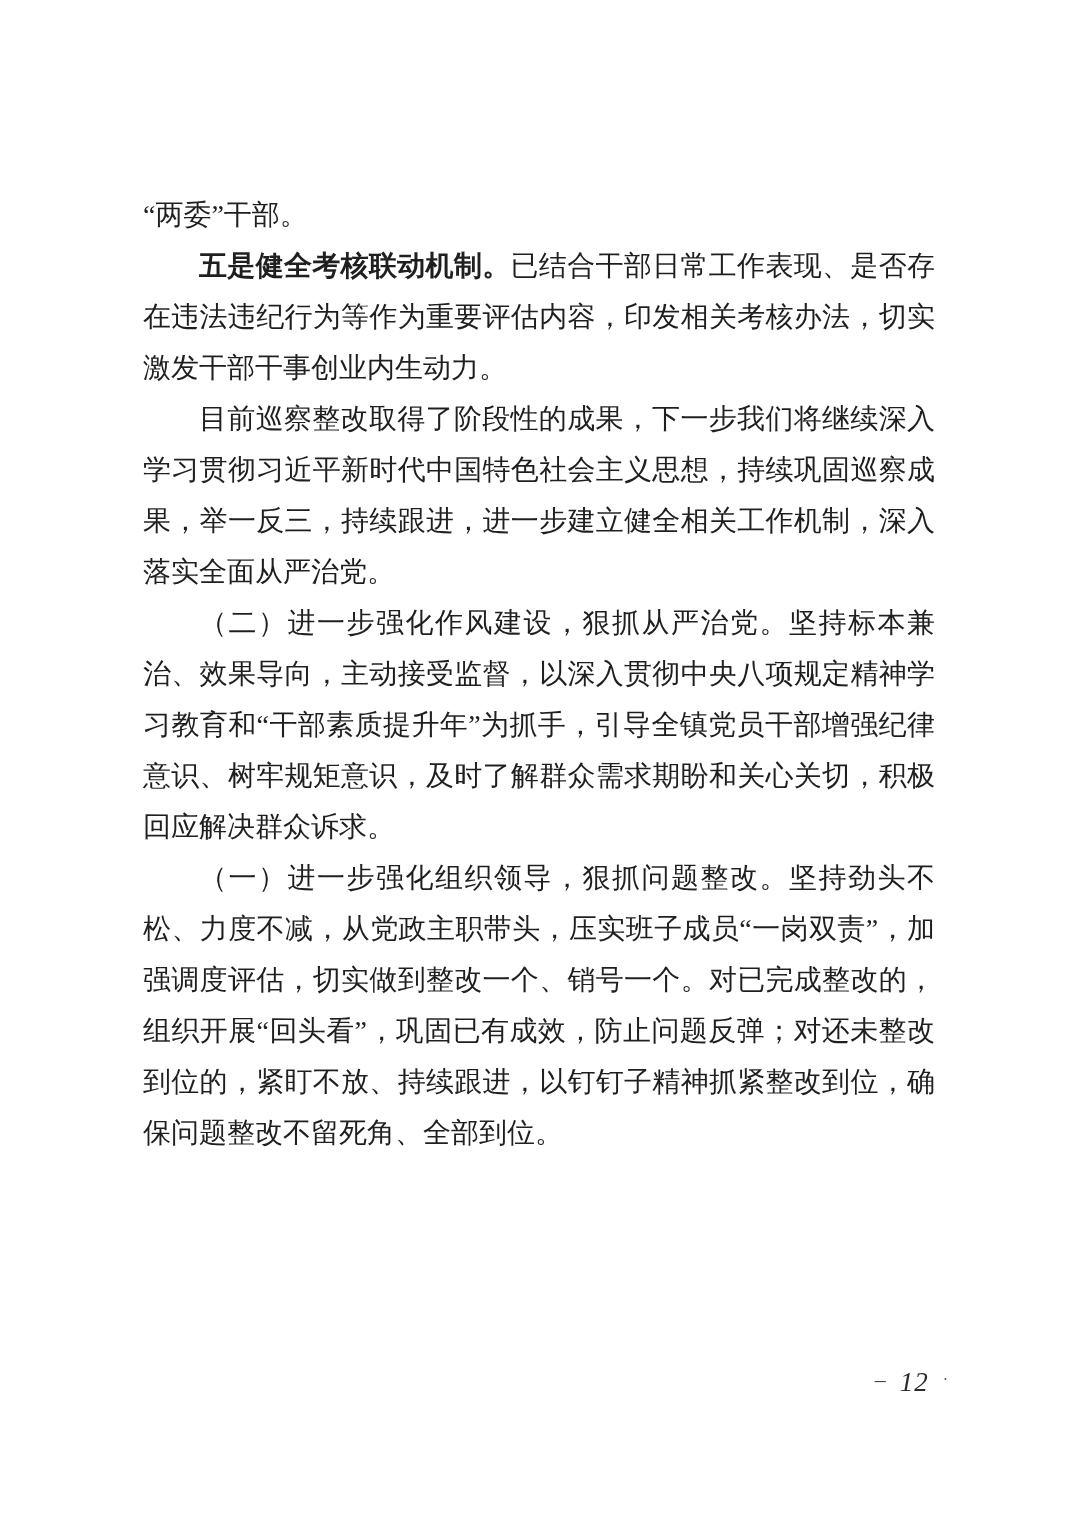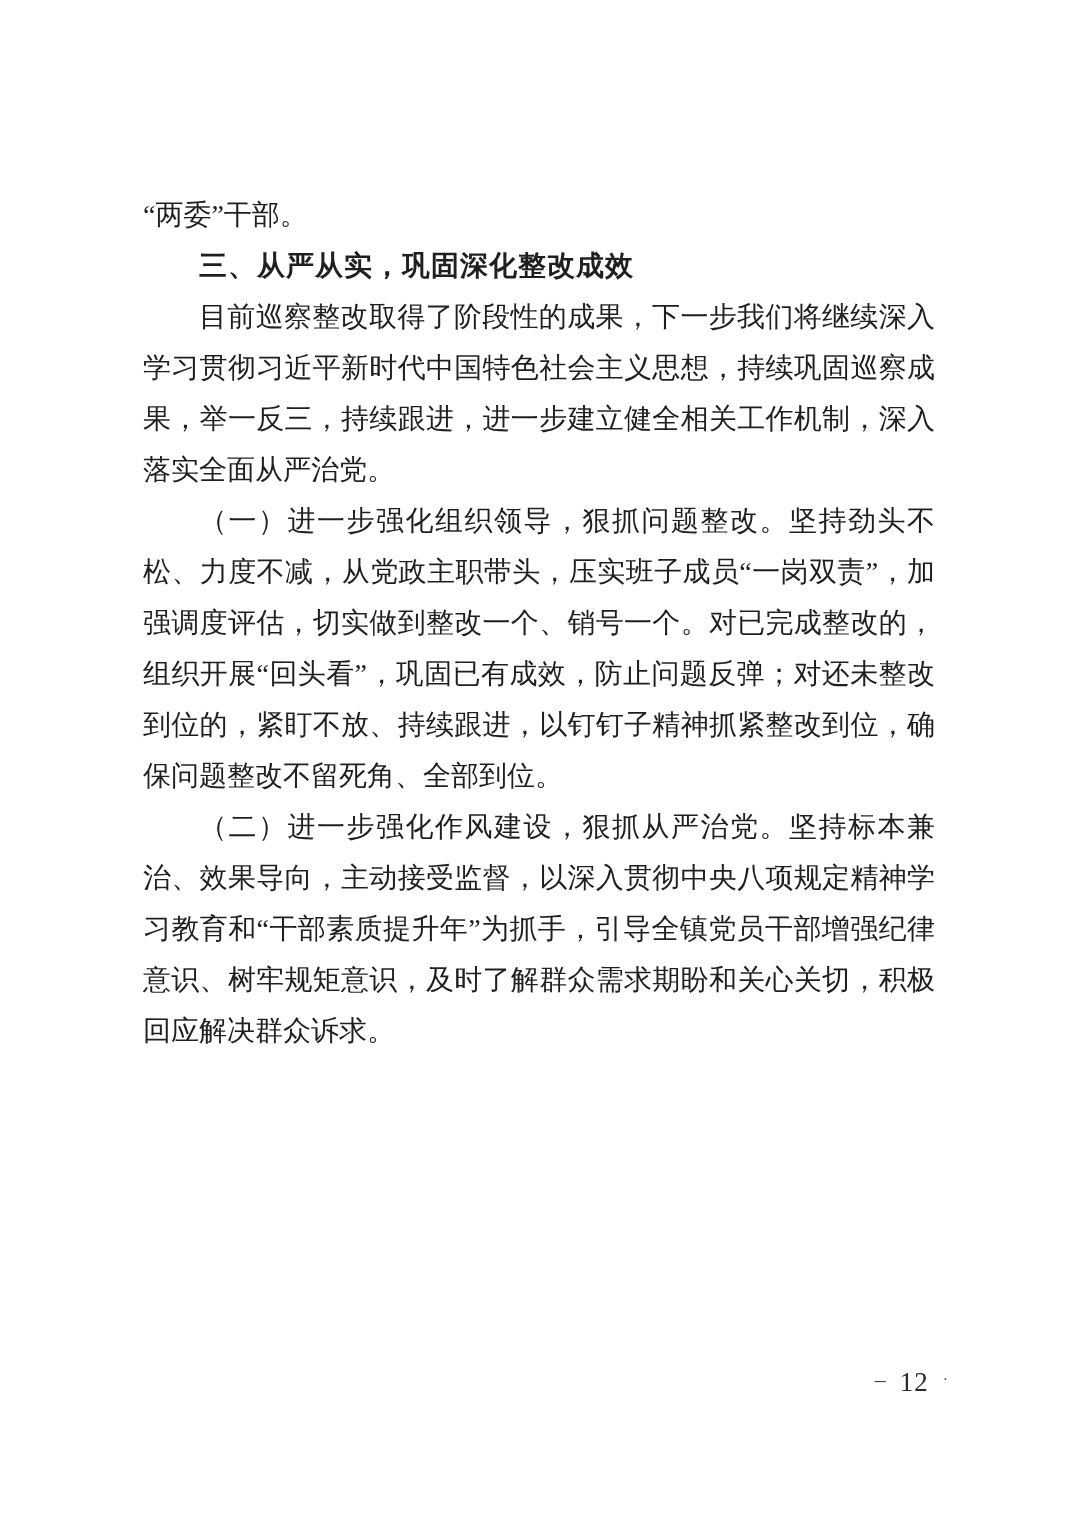--- a/index.html
+++ b/index.html
@@ -55,35 +55,36 @@
     white-space: nowrap;
   }
   .footer .mark-left {
     font-size: 22px;
     vertical-align: 4px;
     margin-right: 14px;
     color: #3a3a3a;
   }
   .footer .page-num {
     letter-spacing: 1px;
+    font-style: italic;
   }
   .footer .mark-right {
     font-size: 16px;
     vertical-align: 6px;
     margin-left: 14px;
     color: #555555;
   }
 </style>
 </head>
 <body>
 
 <div class="page">
   <div class="doc-body">
       <p class="para body"><span class="run">“两委”干部。</span></p>
-      <p class="para heading indent"><span class="run bold">三、从严从实，巩固深化整改成效</span></p>
+      <p class="para body indent"><span class="run bold">五是健全考核联动机制。</span><span class="run">已结合干部日常工作表现、是否存在违法违纪行为等作为重要评估内容，印发相关考核办法，切实激发干部干事创业内生动力。</span></p>
       <p class="para body indent"><span class="run">目前巡察整改取得了阶段性的成果，下一步我们将继续深入学习贯彻习近平新时代中国特色社会主义思想，持续巩固巡察成果，举一反三，持续跟进，进一步建立健全相关工作机制，深入落实全面从严治党。</span></p>
+      <p class="para body indent"><span class="run">（二）进一步强化作风建设，狠抓从严治党。坚持标本兼治、效果导向，主动接受监督，以深入贯彻中央八项规定精神学习教育和“干部素质提升年”为抓手，引导全镇党员干部增强纪律意识、树牢规矩意识，及时了解群众需求期盼和关心关切，积极回应解决群众诉求。</span></p>
       <p class="para body indent"><span class="run">（一）进一步强化组织领导，狠抓问题整改。坚持劲头不松、力度不减，从党政主职带头，压实班子成员“一岗双责”，加强调度评估，切实做到整改一个、销号一个。对已完成整改的，组织开展“回头看”，巩固已有成效，防止问题反弹；对还未整改到位的，紧盯不放、持续跟进，以钉钉子精神抓紧整改到位，确保问题整改不留死角、全部到位。</span></p>
-      <p class="para body indent"><span class="run">（二）进一步强化作风建设，狠抓从严治党。坚持标本兼治、效果导向，主动接受监督，以深入贯彻中央八项规定精神学习教育和“干部素质提升年”为抓手，引导全镇党员干部增强纪律意识、树牢规矩意识，及时了解群众需求期盼和关心关切，积极回应解决群众诉求。</span></p>
     </div>
   <div class="footer">
     <span class="mark-left">–</span><span class="page-num">12</span><span class="mark-right">·</span>
   </div>
 </div>
 
 </body></html>

